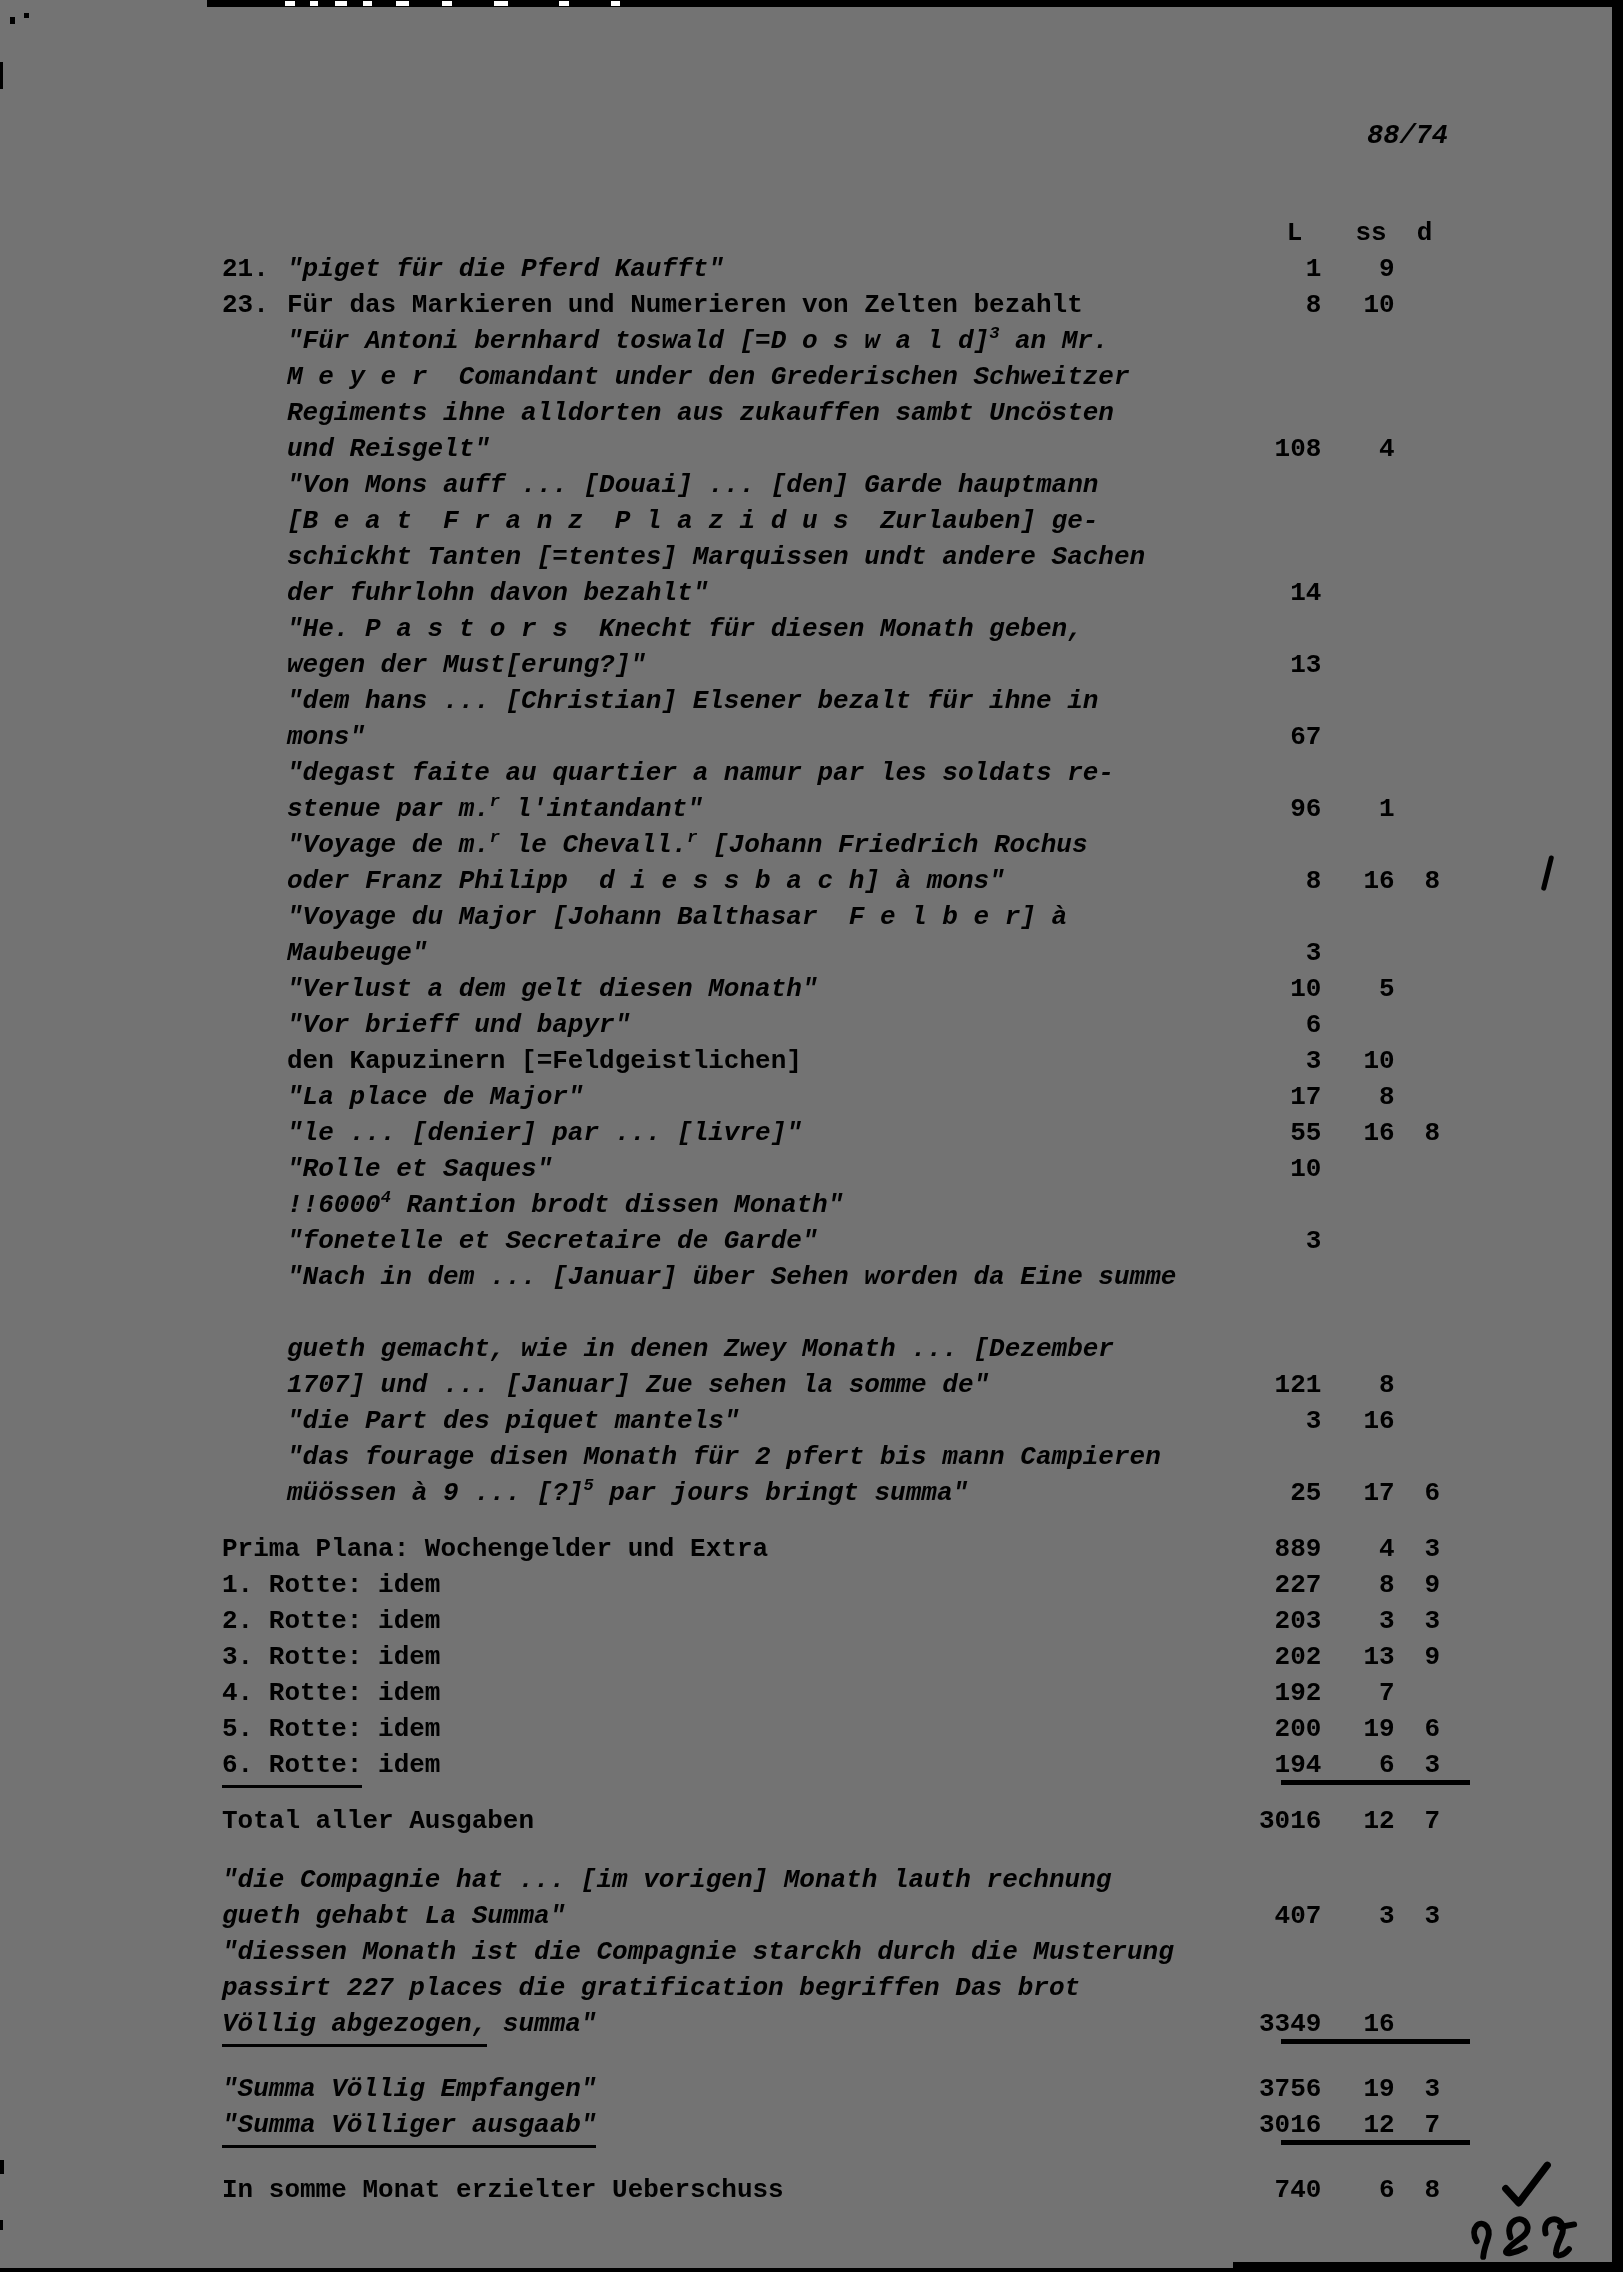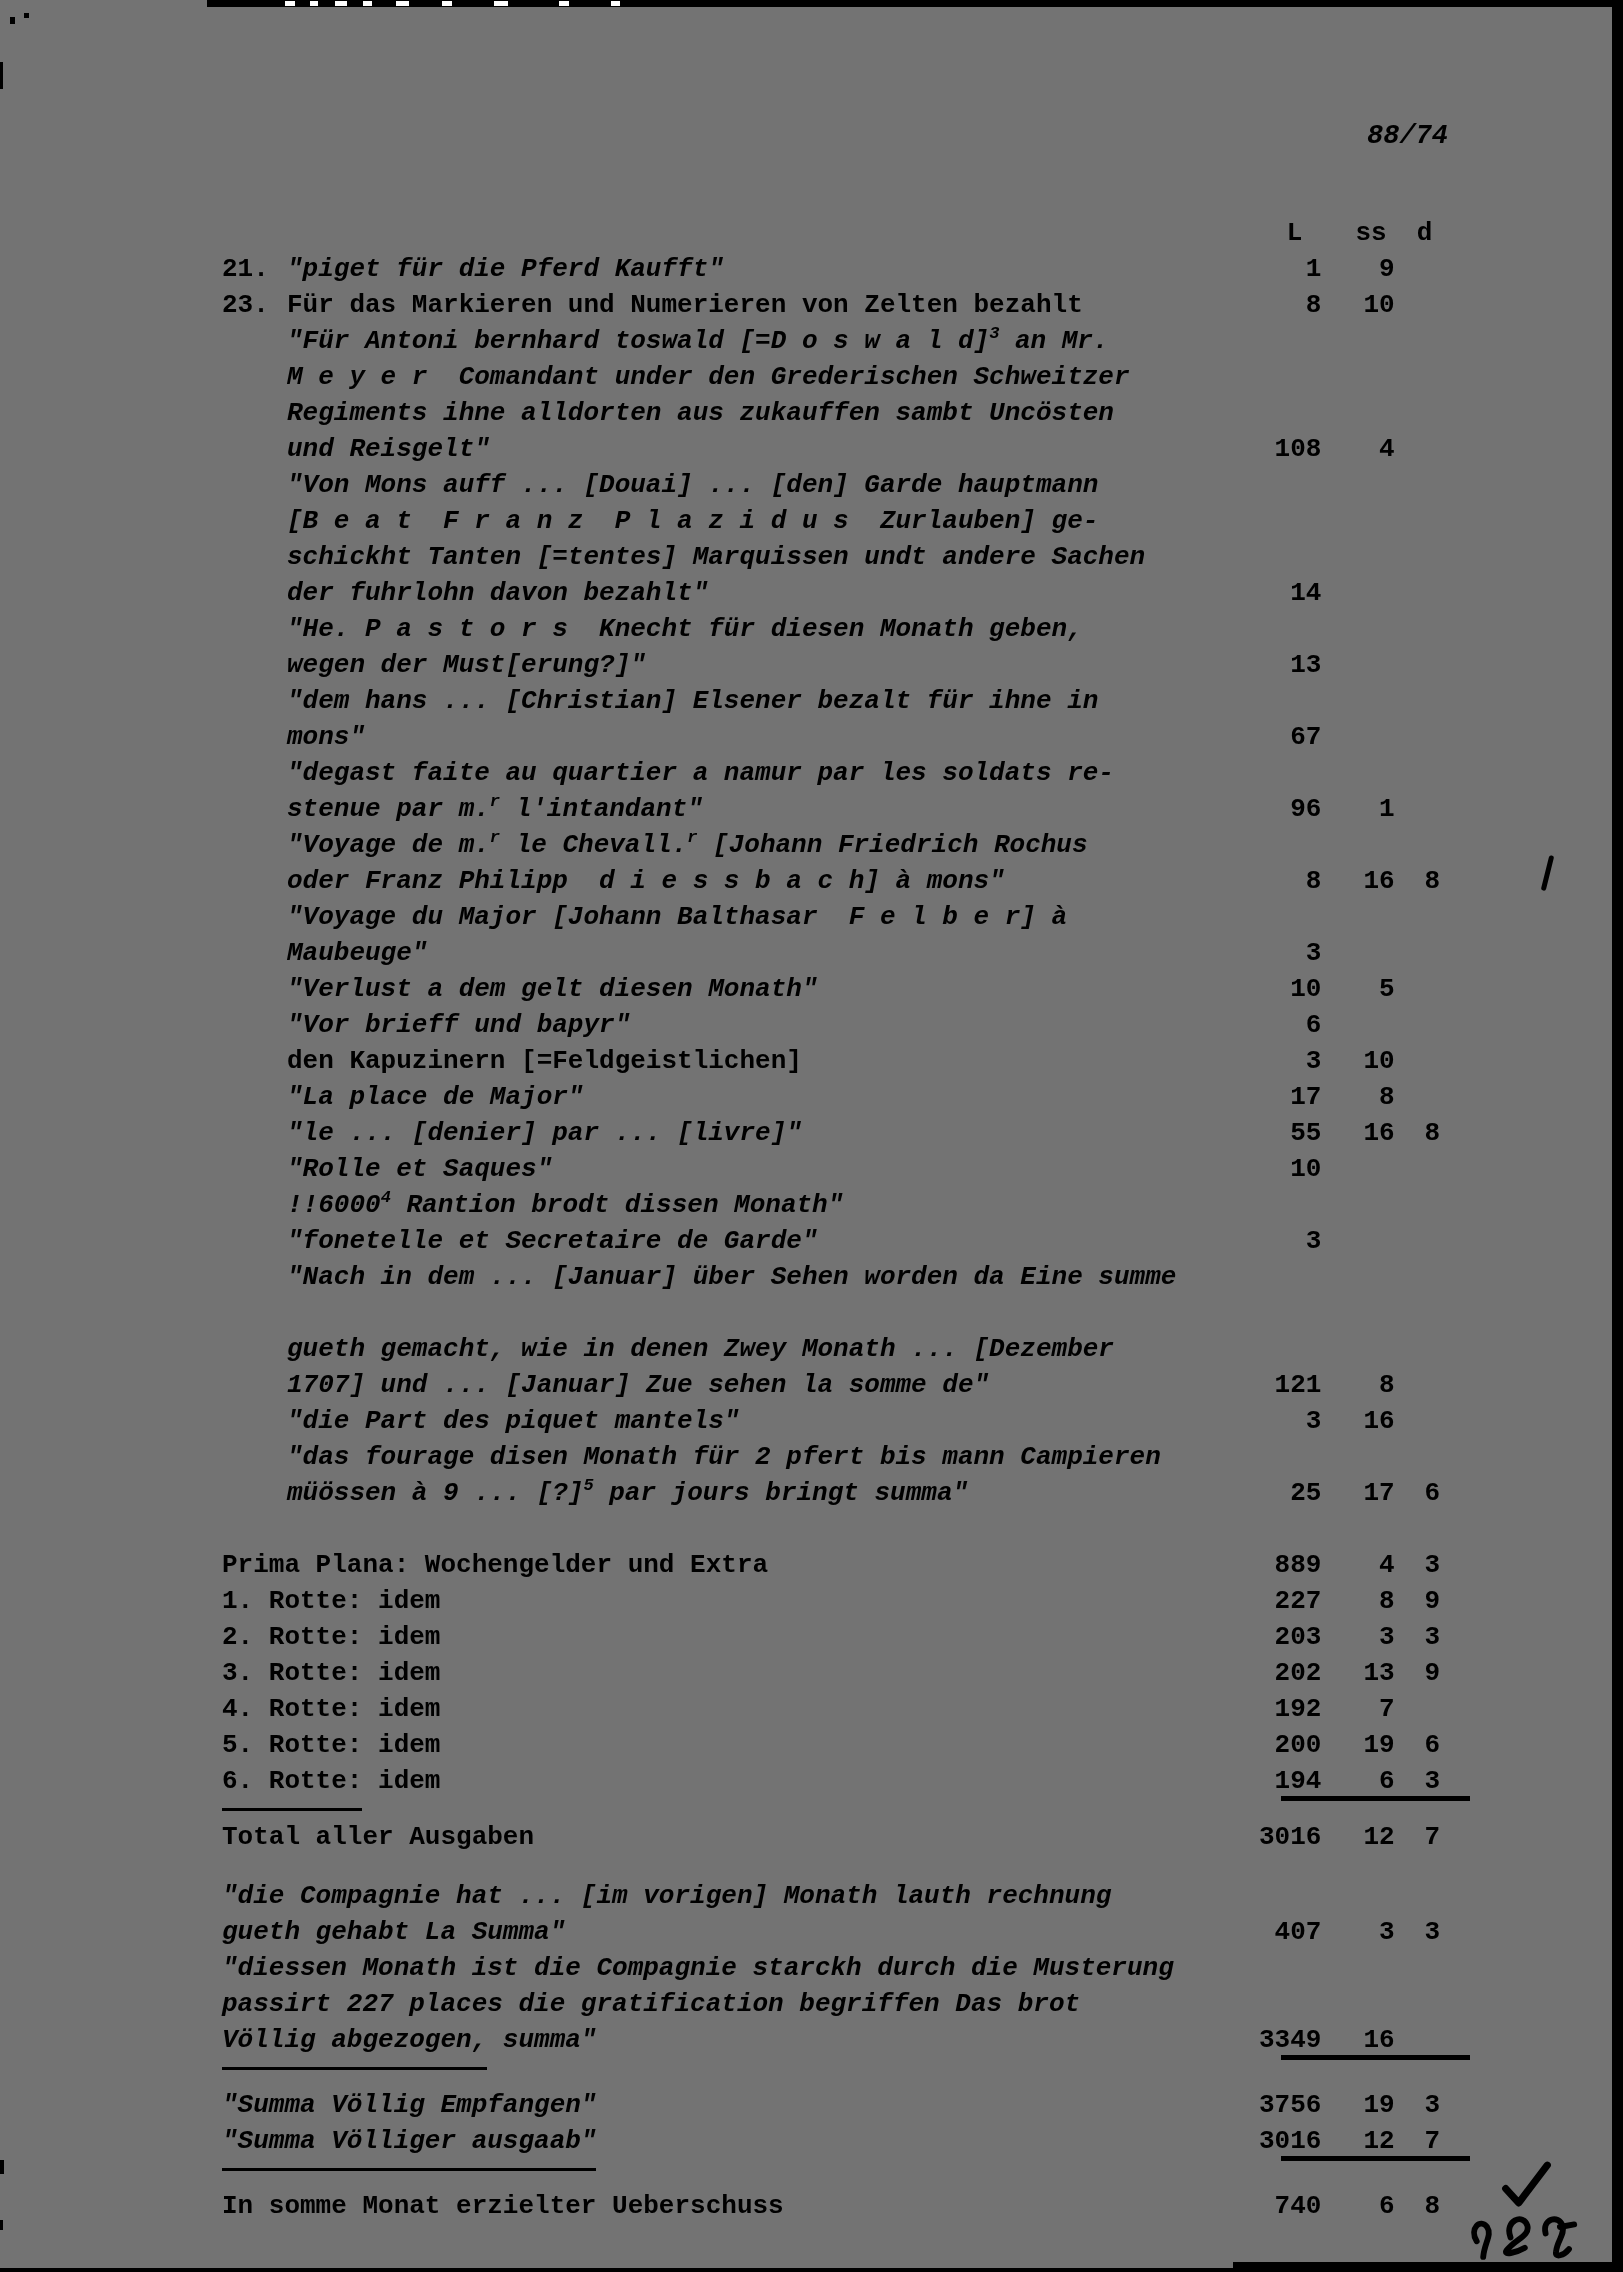--- a/index.html
+++ b/index.html
@@ -20,21 +20,21 @@
   .pre{flex:0 0 65px;width:65px;}
   .txt{flex:1 1 auto;overflow:visible;}
   .txt.sub{padding-left:65px;}
   .it{font-style:italic;}
   .col{flex:0 0 auto;text-align:right;}
   .col.l{width:85px;padding-right:5.2px;}
   .col.ss{width:68px;padding-right:6.5px;}
   .col.d{width:39px;padding-right:3.9px;}
   .colhead .col{text-align:center;padding-right:0;}
   sup{font-size:17px;line-height:0;vertical-align:super;}
-  .ultext{border-bottom:3.9px solid #000;padding-bottom:12px;}
+  .ultext{border-bottom:3.9px solid #000;padding-bottom:5px;}
   .ulnums{position:absolute;left:1059px;top:33px;width:189px;height:4.6px;background:#000;}
   
   .hw-slash{position:absolute;left:1545px;top:855px;width:4.6px;height:36px;background:#000;
             border-radius:2.6px;transform:rotate(14deg);}
   .hw-check{position:absolute;left:1499px;top:2160px;}
   .hw-scribble{position:absolute;left:1465px;top:2201px;}
 </style>
 </head>
 <body>
 
@@ -92,21 +92,21 @@
       <div class="row"><div class="txt sub it">"Rolle et Saques"</div><span class="col l">10</span><span class="col ss"></span><span class="col d"></span></div>
       <div class="row"><div class="txt sub it">!!6000<sup>4</sup> Rantion brodt dissen Monath"</div><span class="col l"></span><span class="col ss"></span><span class="col d"></span></div>
       <div class="row"><div class="txt sub it">"fonetelle et Secretaire de Garde"</div><span class="col l">3</span><span class="col ss"></span><span class="col d"></span></div>
       <div class="row"><div class="txt sub it">"Nach in dem ... [Januar] über Sehen worden da Eine summe</div><span class="col l"></span><span class="col ss"></span><span class="col d"></span></div>
       <div class="row"><span class="col l"></span><span class="col ss"></span><span class="col d"></span></div>
       <div class="row"><div class="txt sub it">gueth gemacht, wie in denen Zwey Monath ... [Dezember</div><span class="col l"></span><span class="col ss"></span><span class="col d"></span></div>
       <div class="row"><div class="txt sub it">1707] und ... [Januar] Zue sehen la somme de"</div><span class="col l">121</span><span class="col ss">8</span><span class="col d"></span></div>
       <div class="row"><div class="txt sub it">"die Part des piquet mantels"</div><span class="col l">3</span><span class="col ss">16</span><span class="col d"></span></div>
       <div class="row"><div class="txt sub it">"das fourage disen Monath für 2 pfert bis mann Campieren</div><span class="col l"></span><span class="col ss"></span><span class="col d"></span></div>
       <div class="row"><div class="txt sub it">müössen à 9 ... [?]<sup>5</sup> par jours bringt summa"</div><span class="col l">25</span><span class="col ss">17</span><span class="col d">6</span></div>
-      <div class="row" style="margin-top: 36px; align-items: flex-end;"><div class="txt">Prima Plana: Wochengelder und Extra</div><span class="col l">889</span><span class="col ss">4</span><span class="col d">3</span></div>
+      <div class="row" style="margin-top: 20px; align-items: flex-end;"><div class="txt">Prima Plana: Wochengelder und Extra</div><span class="col l">889</span><span class="col ss">4</span><span class="col d">3</span></div>
       <div class="row"><div class="txt">1. Rotte: idem</div><span class="col l">227</span><span class="col ss">8</span><span class="col d">9</span></div>
       <div class="row"><div class="txt">2. Rotte: idem</div><span class="col l">203</span><span class="col ss">3</span><span class="col d">3</span></div>
       <div class="row"><div class="txt">3. Rotte: idem</div><span class="col l">202</span><span class="col ss">13</span><span class="col d">9</span></div>
       <div class="row"><div class="txt">4. Rotte: idem</div><span class="col l">192</span><span class="col ss">7</span><span class="col d"></span></div>
       <div class="row"><div class="txt">5. Rotte: idem</div><span class="col l">200</span><span class="col ss">19</span><span class="col d">6</span></div>
       <div class="row"><div class="txt"><span class="ultext">6. Rotte:</span> idem</div><span class="col l">194</span><span class="col ss">6</span><span class="col d">3</span><div class="ulnums"></div></div>
       <div class="row" style="margin-top: 20px;"><div class="txt">Total aller Ausgaben</div><span class="col l">3016</span><span class="col ss">12</span><span class="col d">7</span></div>
       <div class="row" style="margin-top: 23px;"><div class="txt it">"die Compagnie hat ... [im vorigen] Monath lauth rechnung</div><span class="col l"></span><span class="col ss"></span><span class="col d"></span></div>
       <div class="row"><div class="txt it">gueth gehabt La Summa"</div><span class="col l">407</span><span class="col ss">3</span><span class="col d">3</span></div>
       <div class="row"><div class="txt it">"diessen Monath ist die Compagnie starckh durch die Musterung</div><span class="col l"></span><span class="col ss"></span><span class="col d"></span></div>

